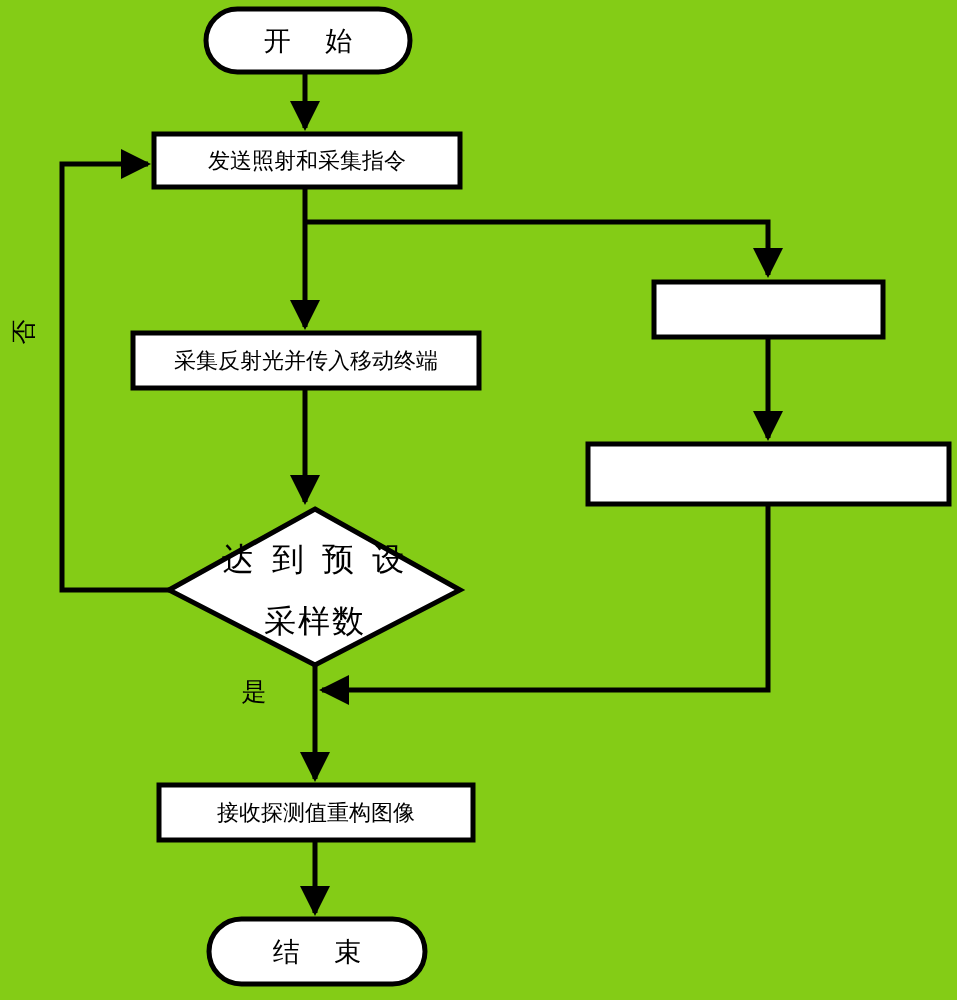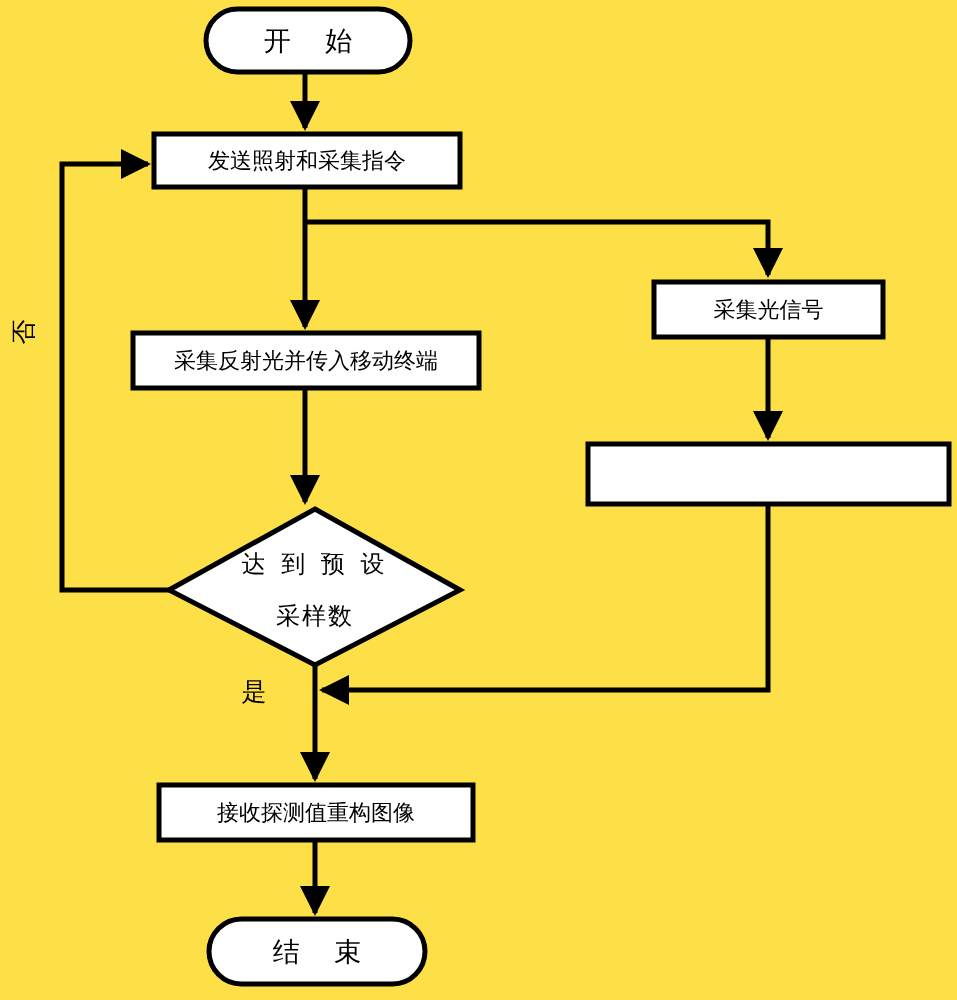--- a/index.html
+++ b/index.html
@@ -7,21 +7,21 @@
     padding: 0;
     background: #ffffff;
   }
   body {
     font-family: "DejaVu Sans", "Liberation Sans", sans-serif;
   }
   #canvas {
     position: relative;
     width: 957px;
     height: 1000px;
-    background: #fde047;
+    background: #84cc16;
     overflow: hidden;
     text-decoration: underline;
   }
   #flow-svg {
     position: absolute;
     left: 0;
     top: 0;
     width: 957px;
     height: 1000px;
   }
@@ -38,21 +38,21 @@
   }
   .term-text {
     font-size: 27px;
     letter-spacing: 0px;
   }
   .proc-text {
     font-size: 22px;
     letter-spacing: 0px;
   }
   .dec-text {
-    font-size: 24px;
+    font-size: 32px;
     letter-spacing: 0px;
   }
   .edge-text {
     font-size: 25px;
   }
   .rot-label {
     transform: rotate(-90deg);
     transform-origin: center center;
   }
 </style>
@@ -102,21 +102,20 @@
 
     <line x1="315" y1="840" x2="315" y2="913" stroke="#000000" stroke-width="5" marker-end="url(#arrow)"></line>
   </svg>
 
   <div class="node-label term-text" style="left:206px; top:9px; width:204px; height:63px;">开    始</div>
 
   <div class="node-label proc-text" style="left:154px; top:134px; width:306px; height:53px;">发送照射和采集指令</div>
 
   <div class="node-label proc-text" style="left:133px; top:333px; width:346px; height:55px;">采集反射光并传入移动终端</div>
 
-  <div class="node-label proc-text" style="left:654px; top:282px; width:229px; height:55px;">采集光信号</div>
 
 
   <div class="node-label dec-text" style="left:205px; top:545px; width:220px; height:90px; flex-direction:column; justify-content:center;">
     <span style="letter-spacing:4px;">达 到 预 设</span>
     <span style="letter-spacing:2px;margin-top:22px;">采样数</span>
   </div>
 
   <div class="node-label term-text" style="left:209px; top:919px; width:216px; height:65px;">结    束</div>
 
   <div class="node-label proc-text" style="left:159px; top:785px; width:314px; height:55px;">接收探测值重构图像</div>

